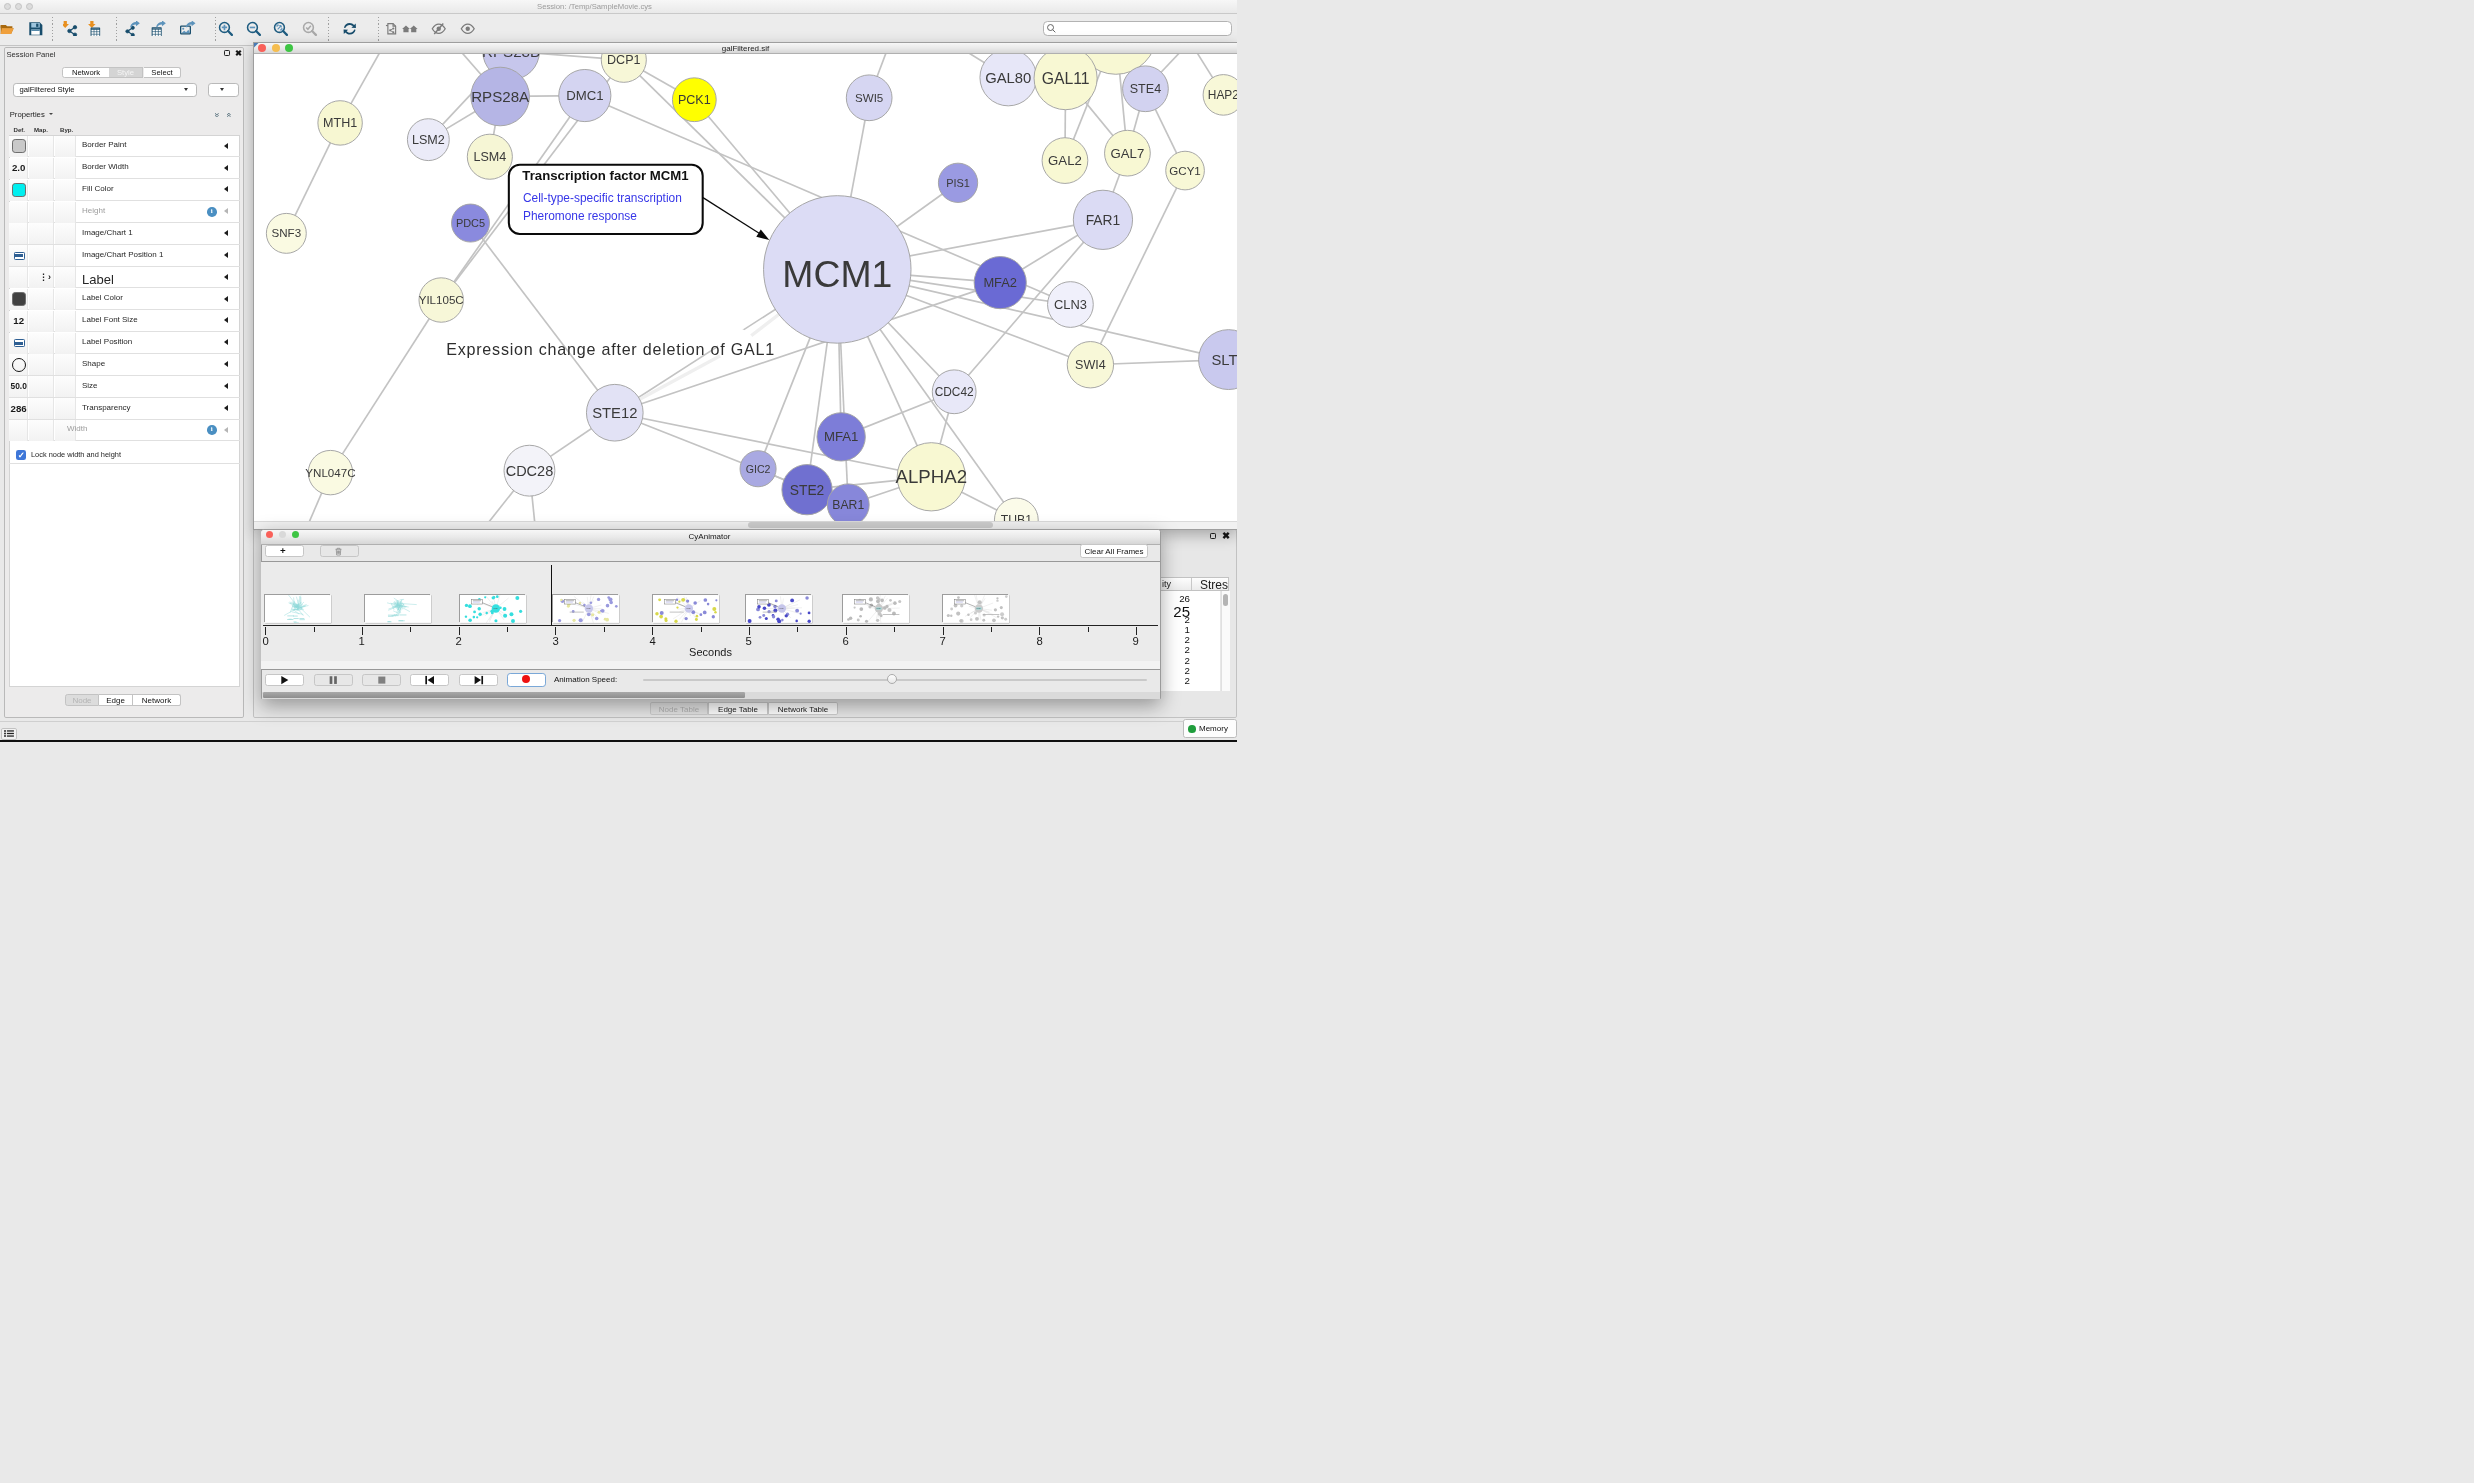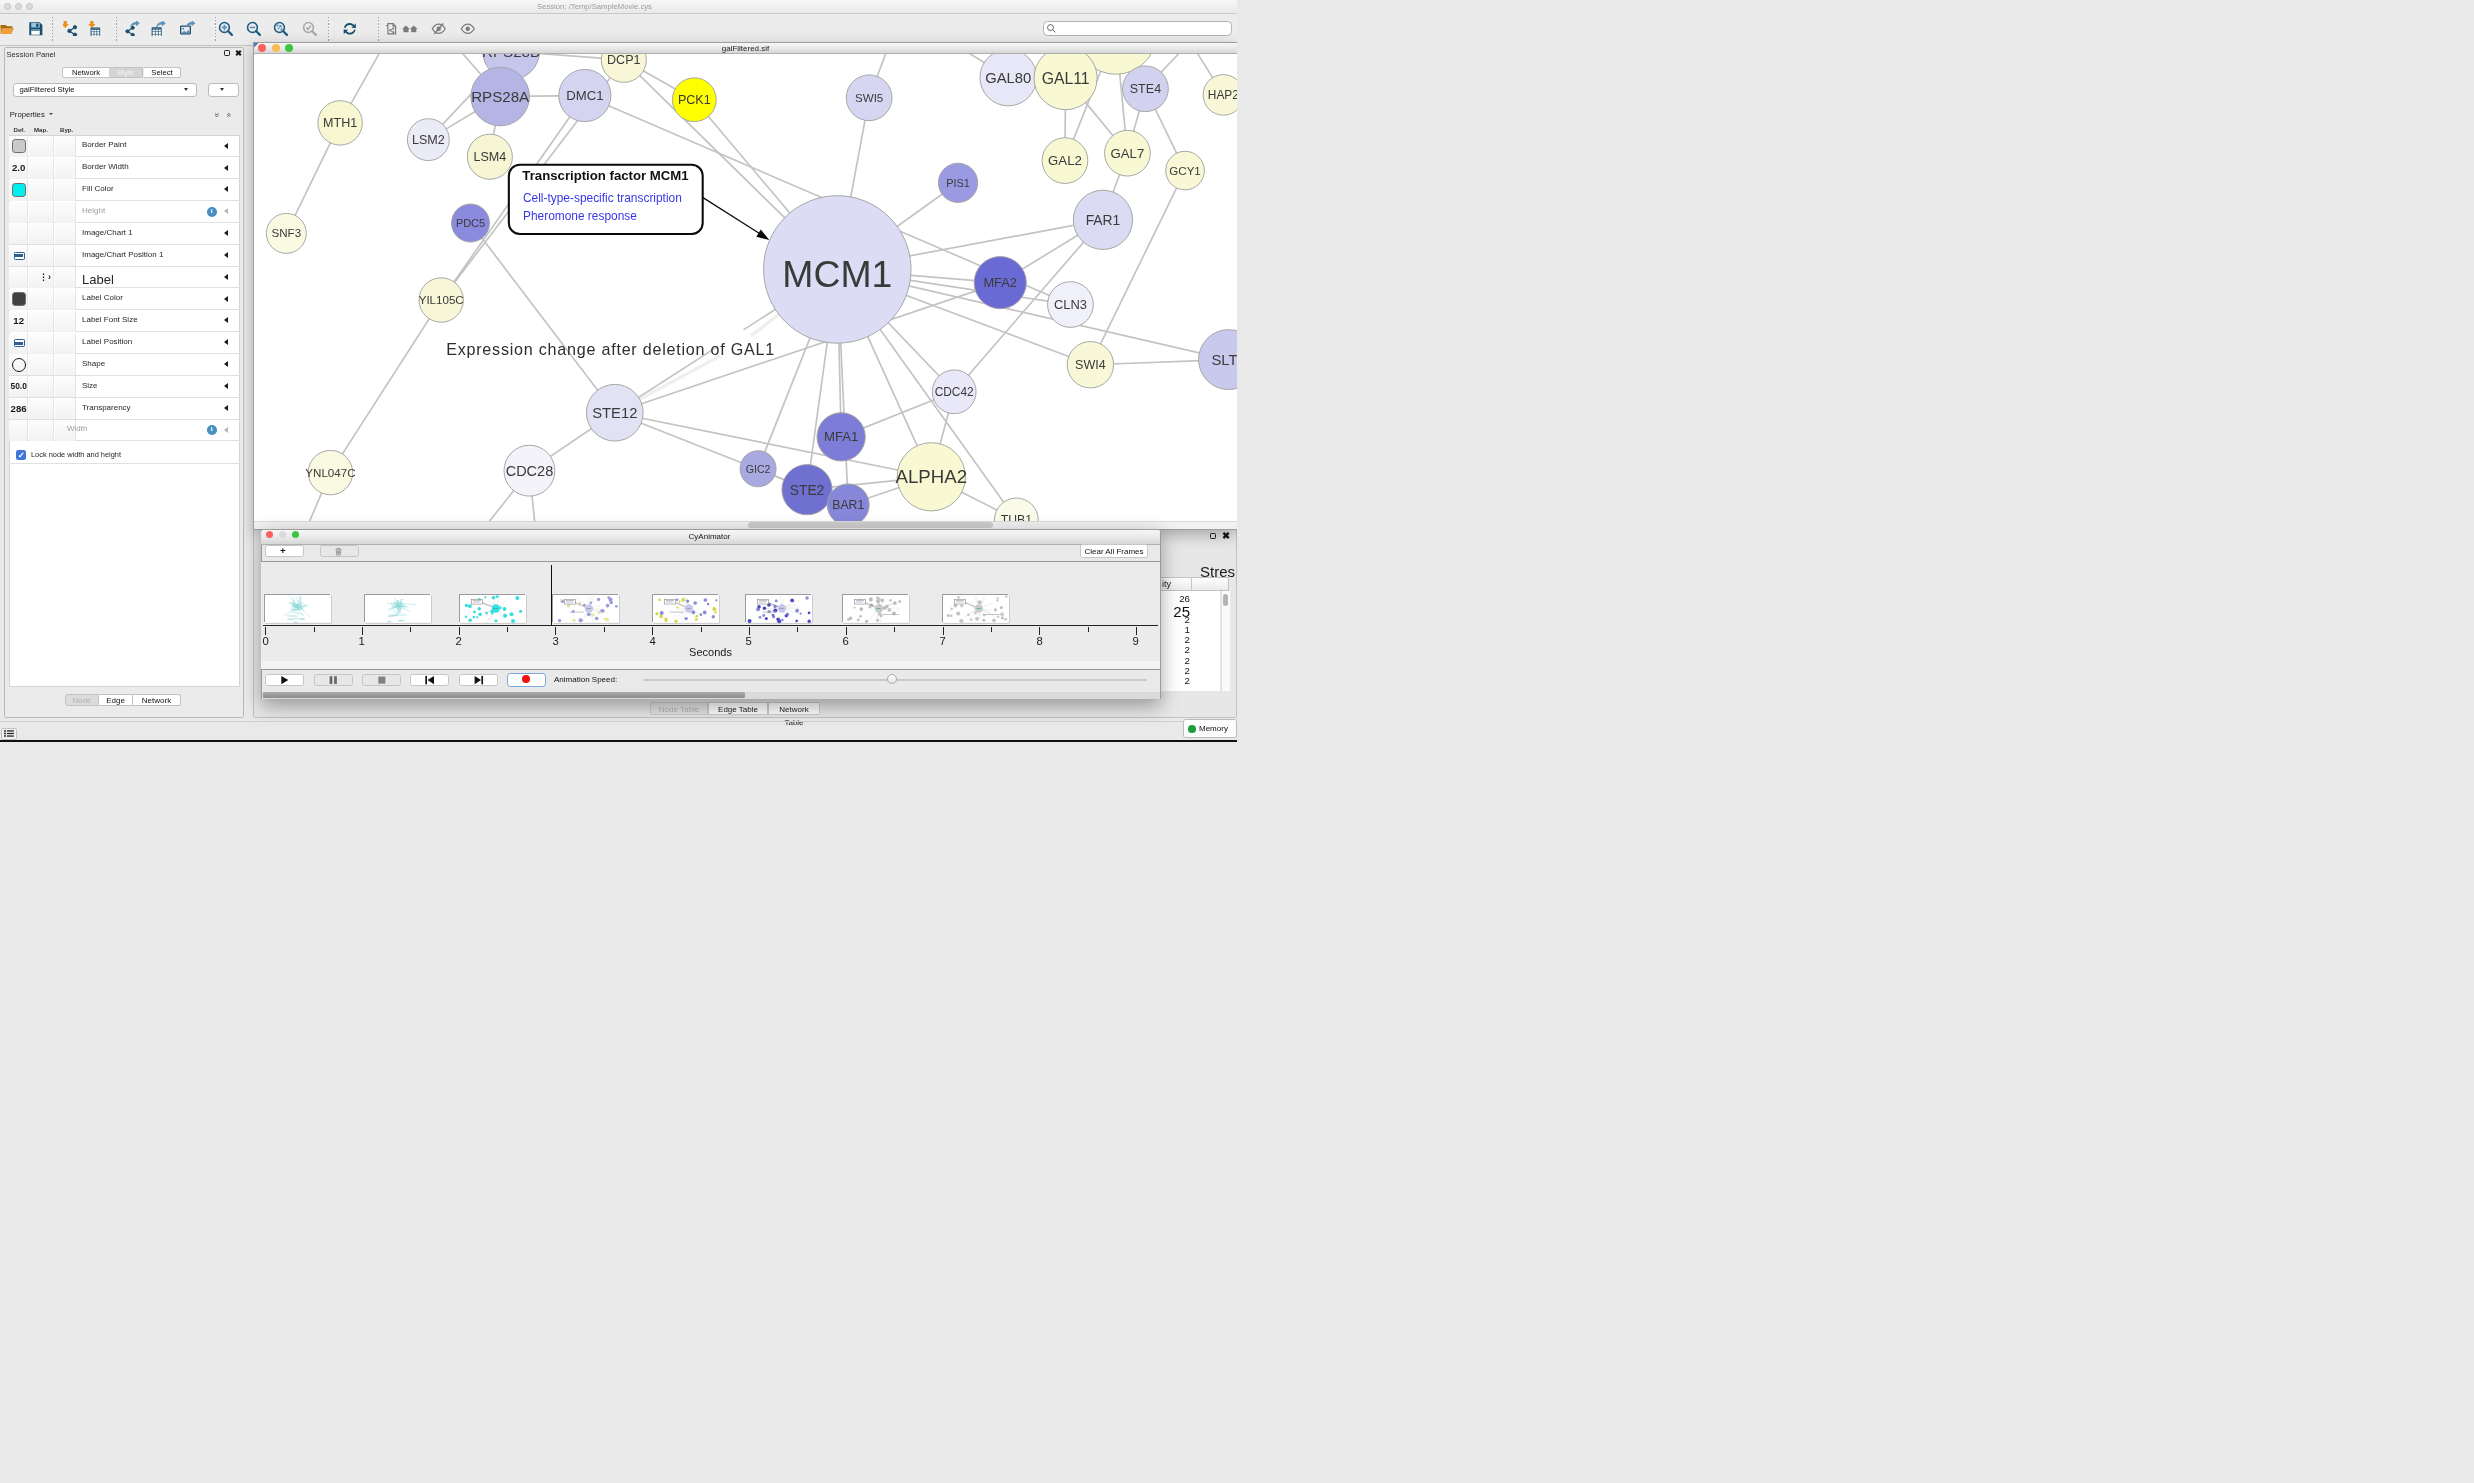--- a/index.html
+++ b/index.html
@@ -165,36 +165,36 @@
 <svg class="abs" style="left:1046px;top:23px" width="11" height="11" viewBox="0 0 17 17">
     <circle cx="7" cy="7" r="4.6" fill="none" stroke="#555" stroke-width="1.4"></circle>
     <line x1="10.4" y1="10.4" x2="14.4" y2="14.4" stroke="#555" stroke-width="1.4"></line>
   </svg>
 <div class="abs" style="left:253px;top:529px;width:984px;height:189px;background:#e7e7e7;border:0.6px solid #c2c2c2;border-radius:1.9px"></div>
 <div class="abs" style="left:1210px;top:533px;width:6.4px;height:5.8px;border:1px solid #222;border-radius:1.3px"></div>
 <div class="abs" style="left:1222px;top:530px;font-size:9.7px;font-weight:bold;color:#161616">✖</div>
 <div class="abs" style="left:1161px;top:577px;width:68px;height:13.5px;background:linear-gradient(#fdfdfd,#ebebeb);border:0.6px solid #c2c2c2;border-left:none"></div>
 <div class="abs" style="left:1191px;top:578px;width:0.6px;height:11.6px;background:#c8c8c8"></div>
 <div class="abs" style="left:1162px;top:579px;font-size:9px;color:#1a1a1a">ity</div>
-<div class="abs" style="left:1200px;top:563px;font-size:15px;color:#1a1a1a">Stres</div>
+<div class="abs" style="left:1200px;top:578px;font-size:12px;color:#1a1a1a">Stres</div>
 <div class="abs" style="left:1161px;top:591px;width:59px;height:100px;background:#fff"></div>
 <div class="abs" style="left:1138px;top:593px;width:52px;text-align:right;font-size:9.7px;color:#111">26</div>
 <div class="abs" style="left:1138px;top:603px;width:52px;text-align:right;font-size:15px;color:#111">25</div>
 <div class="abs" style="left:1138px;top:614px;width:52px;text-align:right;font-size:9.7px;color:#111">2</div>
 <div class="abs" style="left:1138px;top:624px;width:52px;text-align:right;font-size:9.7px;color:#111">1</div>
 <div class="abs" style="left:1138px;top:634px;width:52px;text-align:right;font-size:9.7px;color:#111">2</div>
 <div class="abs" style="left:1138px;top:644px;width:52px;text-align:right;font-size:9.7px;color:#111">2</div>
 <div class="abs" style="left:1138px;top:655px;width:52px;text-align:right;font-size:9.7px;color:#111">2</div>
 <div class="abs" style="left:1138px;top:665px;width:52px;text-align:right;font-size:9.7px;color:#111">2</div>
 <div class="abs" style="left:1138px;top:675px;width:52px;text-align:right;font-size:9.7px;color:#111">2</div>
 <div class="abs" style="left:1221px;top:591px;width:9px;height:100px;background:#fafafa;border-left:0.6px solid #e0e0e0"></div>
 <div class="abs" style="left:1223px;top:594px;width:5.2px;height:12.2px;background:#b4b4b4;border-radius:2.6px"></div>
 <div class="abs ptab" style="left:650px;top:702px;width:58px;height:13.2px;line-height:13px;background:#e3e3e3;color:#b1b1b1;border-radius:1.9px 0 0 1.9px">Node Table</div>
 <div class="abs ptab" style="left:708px;top:702px;width:60px;height:13.2px;line-height:13px">Edge Table</div>
-<div class="abs ptab" style="left:768px;top:702px;width:52px;height:13.2px;line-height:13px;border-radius:0 1.9px 1.9px 0">Network Table</div>
+<div class="abs ptab" style="left:768px;top:702px;width:70px;height:13.2px;line-height:13px;border-radius:0 1.9px 1.9px 0">Network Table</div>
 <div class="abs netwin"></div>
 <div class="abs wintitle" style="left:254px;top:43px;width:983px;height:11.3px"></div>
 <svg class="abs" style="left:254px;top:43px" width="4.5" height="4.5" viewBox="0 0 7 7">
     <path d="M0,0 h7 L0,7 z" fill="#4a7ab5"></path>
   </svg>
 <div class="abs" style="left:258px;top:44px;width:8.4px;height:8.4px;border-radius:50%;background:#f9615a"></div>
 <div class="abs" style="left:272px;top:44px;width:8.4px;height:8.4px;border-radius:50%;background:#f5bd4f"></div>
 <div class="abs" style="left:285px;top:44px;width:8.4px;height:8.4px;border-radius:50%;background:#3ec544"></div>
 <div class="abs" style="left:387px;top:44px;width:717px;text-align:center;font-size:8px;color:#1c1c1c">galFiltered.sif</div>
 <div class="abs" style="left:254px;top:54px;width:983px;height:474px;background:#fff;overflow:hidden">

